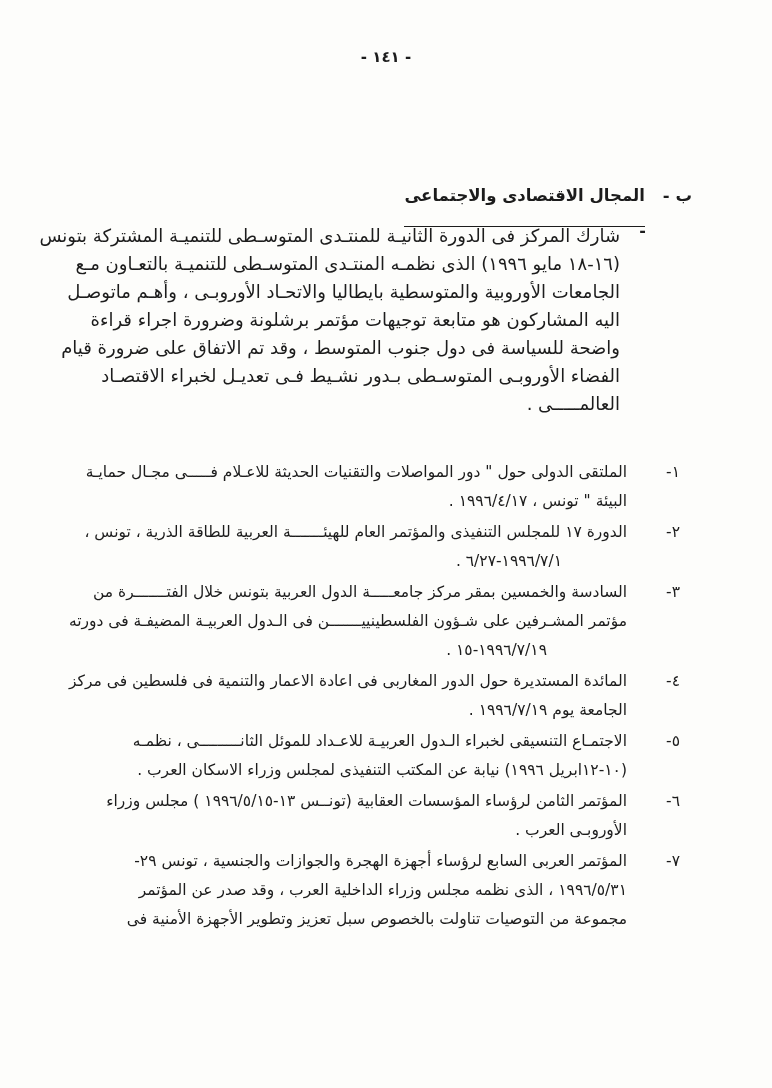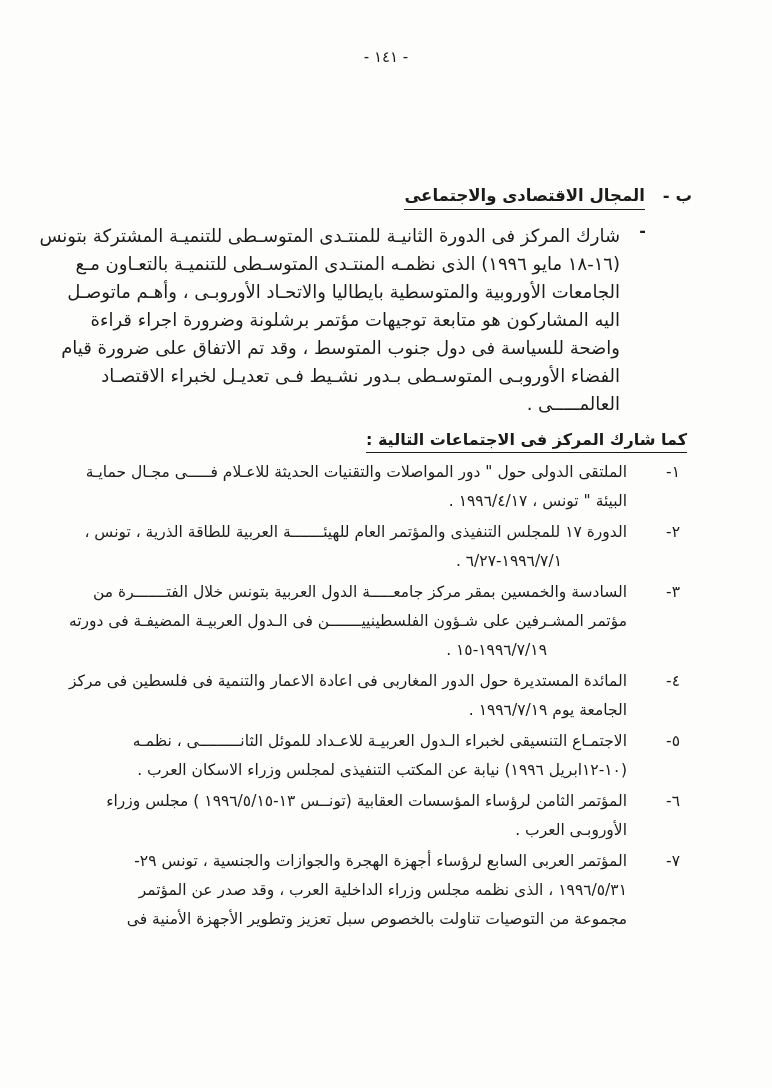--- a/index.html
+++ b/index.html
@@ -18,37 +18,37 @@
     overflow: hidden;
   }
   
   .page-number {
     position: absolute;
     top: 48px;
     left: 0;
     width: 100%;
     text-align: center;
     font-size: 15px;
-    font-weight: 400;
+    font-weight: 700;
     letter-spacing: 1px;
   }
   
   .section-header {
     position: absolute;
     top: 186px;
     right: 80px;
     display: flex;
     gap: 18px;
     align-items: baseline;
     font-size: 16.5px;
     font-weight: 700;
   }
   .section-header .sec-title {
     border-bottom: 1.6px solid #1c1c1c;
-    padding-bottom: 4px;
+    padding-bottom: 21px;
   }
   
   .intro-bullet {
     position: absolute;
     top: 221px;
     right: 126px;
     font-size: 16px;
     font-weight: 700;
   }
   .intro {
@@ -126,23 +126,20 @@
   <div class="intro">
     <div class="line">شارك المركز فى الدورة الثانيـة للمنتـدى المتوسـطى للتنميـة المشتركة بتونس</div>
     <div class="line">(١٦-١٨ مايو ١٩٩٦) الذى نظمـه المنتـدى المتوسـطى للتنميـة بالتعـاون مـع</div>
     <div class="line">الجامعات الأوروبية والمتوسطية بايطاليا والاتحـاد الأوروبـى ، وأهـم ماتوصـل</div>
     <div class="line">اليه المشاركون هو متابعة توجيهات مؤتمر برشلونة وضرورة اجراء قراءة</div>
     <div class="line">واضحة للسياسة فى دول جنوب المتوسط ، وقد تم الاتفاق على ضرورة قيام</div>
     <div class="line">الفضاء الأوروبـى المتوسـطى بـدور نشـيط فـى تعديـل لخبراء الاقتصـاد</div>
     <div class="line">العالمـــــى .</div>
   </div>
 
-  <div class="subheading">
-    <span class="sub-text">كما شارك المركز فى الاجتماعات التالية :</span>
-  </div>
 
   <div class="list">
 
     <div class="item">
       <div class="num">١-</div>
       <div class="itext">
         <div class="line">الملتقى الدولى حول " دور المواصلات والتقنيات الحديثة للاعـلام فـــــى مجـال حمايـة</div>
         <div class="line">البيئة " تونس ، ١٩٩٦/٤/١٧ .</div>
       </div>
     </div>

